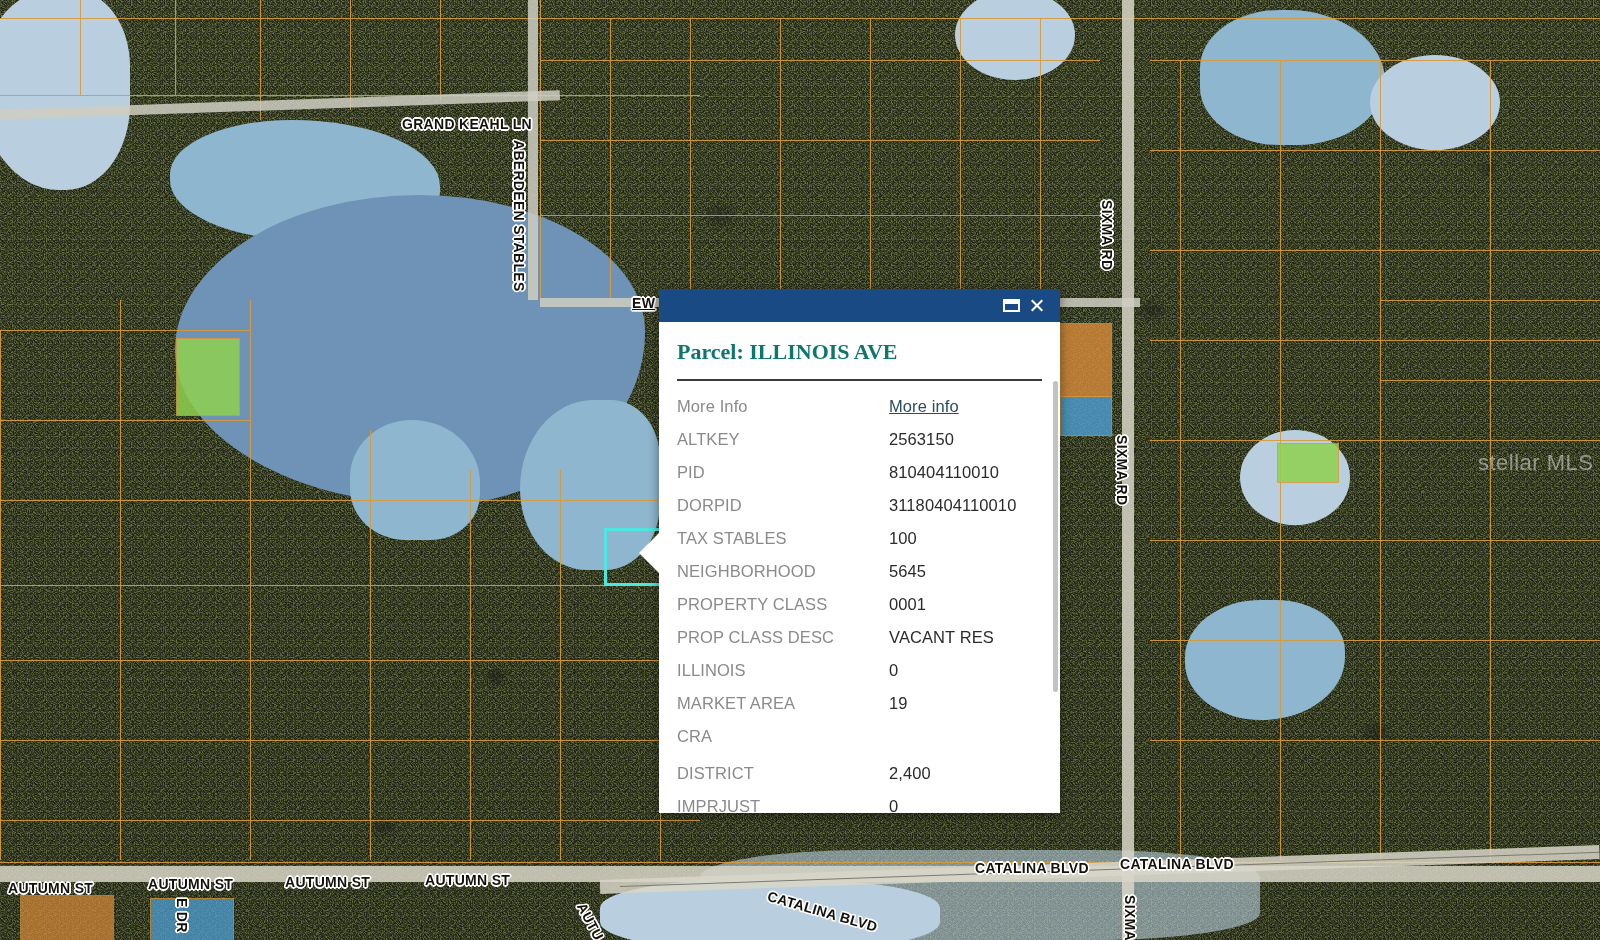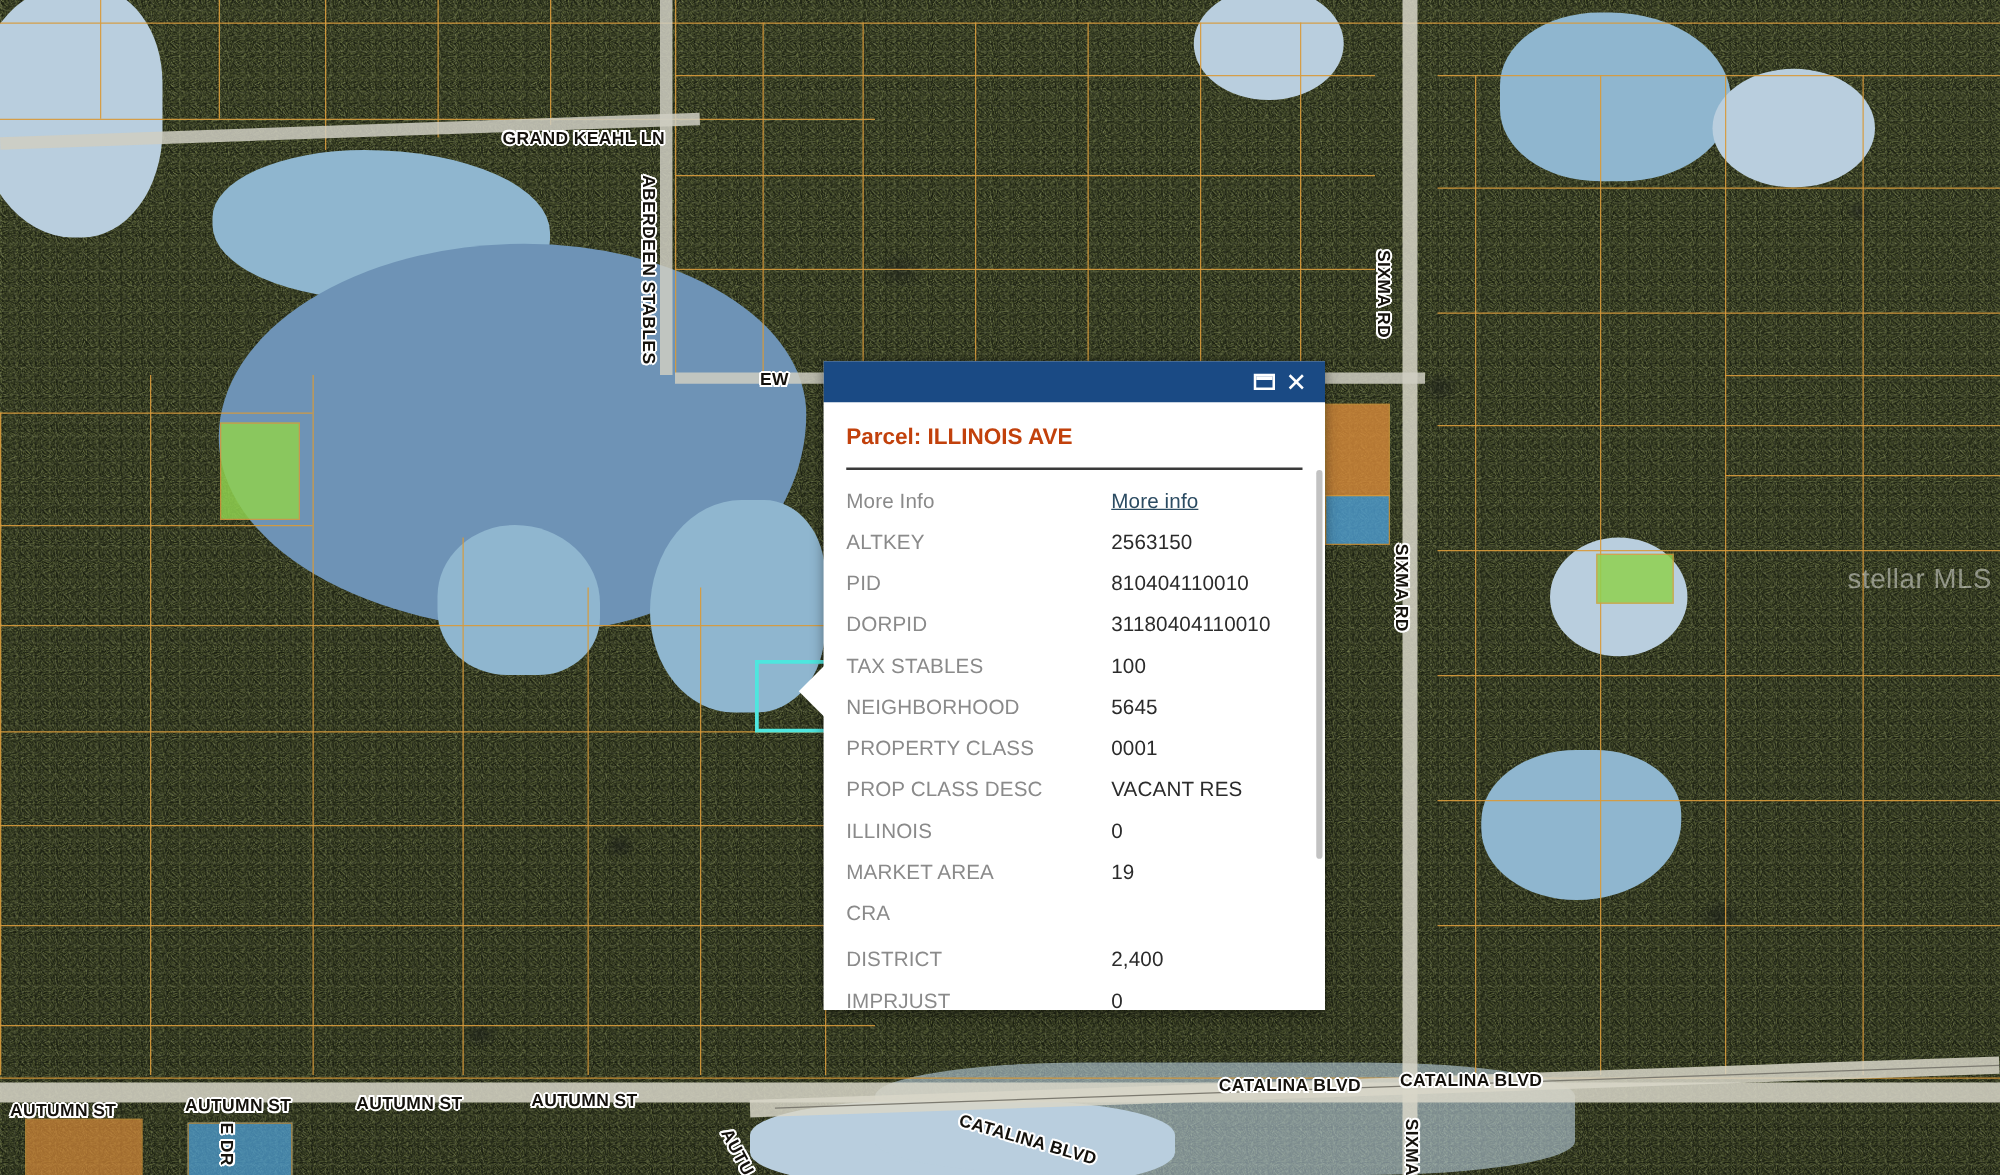--- a/index.html
+++ b/index.html
@@ -118,22 +118,23 @@
     position:relative;width:17px;height:17px;
   }
   .close-glyph::before,.close-glyph::after{
     content:"";position:absolute;left:50%;top:1px;width:2px;height:15px;background:#fff;
   }
   .close-glyph::before{transform:translateX(-50%) rotate(45deg);}
   .close-glyph::after{transform:translateX(-50%) rotate(-45deg);}
 
   .popup-body{background:#fff;padding:0 0 0 0;position:relative;}
   .popup-title{
-    font-size:18px;font-weight:bold;color:#c2410c;
+    font-size:22px;font-weight:bold;color:#0f766e;
     padding:17px 18px 14px 18px;
+    font-family:Liberation Serif, serif;
   }
   .title-rule{height:2px;background:#3a3a3a;margin:0 18px;}
 
   .popup-scroll{
     position:relative;
     padding:16px 18px 4px 18px;
     max-height:412px;overflow:hidden;
   }
   .attr-row{display:flex;align-items:baseline;margin-bottom:14px;}
   .attr-label{
@@ -256,23 +257,23 @@
   <div class="hl green" style="left:176px;top:338px;width:62px;height:76px;"></div>
   <div class="hl green" style="left:1277px;top:443px;width:60px;height:38px;"></div>
   <div class="hl orange" style="left:1060px;top:323px;width:50px;height:72px;"></div>
   <div class="hl blue" style="left:1060px;top:396px;width:50px;height:38px;"></div>
   <div class="hl orange" style="left:20px;top:895px;width:92px;height:45px;opacity:.7;"></div>
   <div class="hl blue" style="left:150px;top:898px;width:82px;height:42px;opacity:.75;"></div>
 
   <div class="selected-parcel" style="left:604px;top:528px;width:86px;height:52px;"></div>
 
   <div>
-    <span class="maplabel" style="left:402px;top:102px;">GRAND KEAHL LN</span>
+    <span class="maplabel" style="left:402px;top:116px;">GRAND KEAHL LN</span>
     <span class="maplabel vert" style="left:527px;top:140px;transform:rotate(90deg);">ABERDEEN STABLES</span>
-    <span class="maplabel" style="left:608px;top:295px;">EW</span>
+    <span class="maplabel" style="left:632px;top:295px;text-decoration:underline;">EW</span>
     <span class="maplabel vert" style="left:1115px;top:200px;transform:rotate(90deg);">SIXMA RD</span>
     <span class="maplabel vert" style="left:1130px;top:435px;transform:rotate(90deg);">SIXMA RD</span>
     <span class="maplabel" style="left:8px;top:880px;">AUTUMN ST</span>
     <span class="maplabel" style="left:148px;top:876px;">AUTUMN ST</span>
     <span class="maplabel" style="left:285px;top:874px;">AUTUMN ST</span>
     <span class="maplabel" style="left:425px;top:872px;">AUTUMN ST</span>
     <span class="maplabel vert" style="left:190px;top:898px;transform:rotate(90deg);">E DR</span>
     <span class="maplabel vert" style="left:588px;top:900px;transform:rotate(62deg);">AUTU</span>
     <span class="maplabel" style="left:770px;top:888px;transform:rotate(16deg);transform-origin:left top;">CATALINA BLVD</span>
     <span class="maplabel" style="left:975px;top:860px;">CATALINA BLVD</span>

